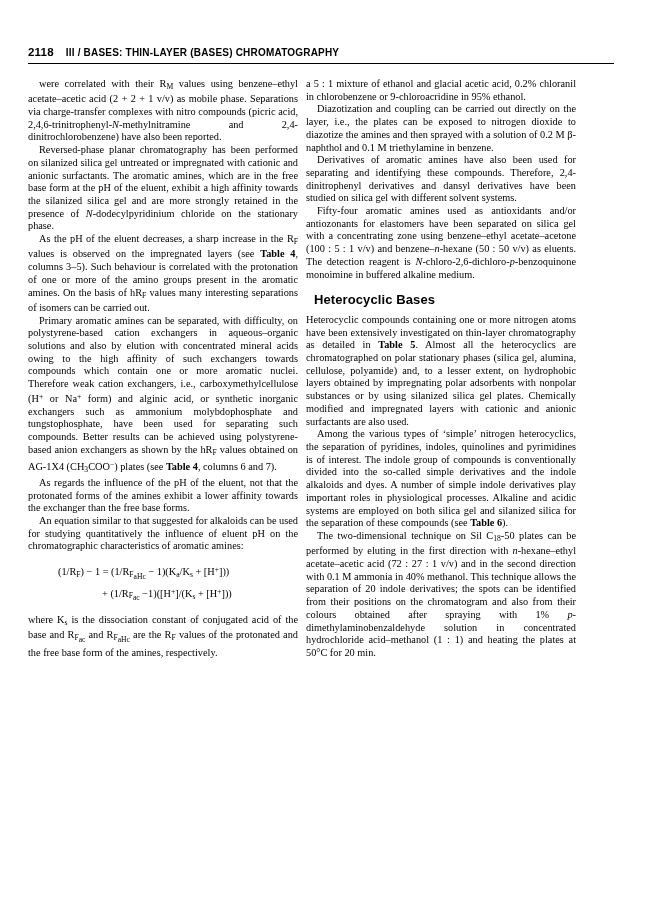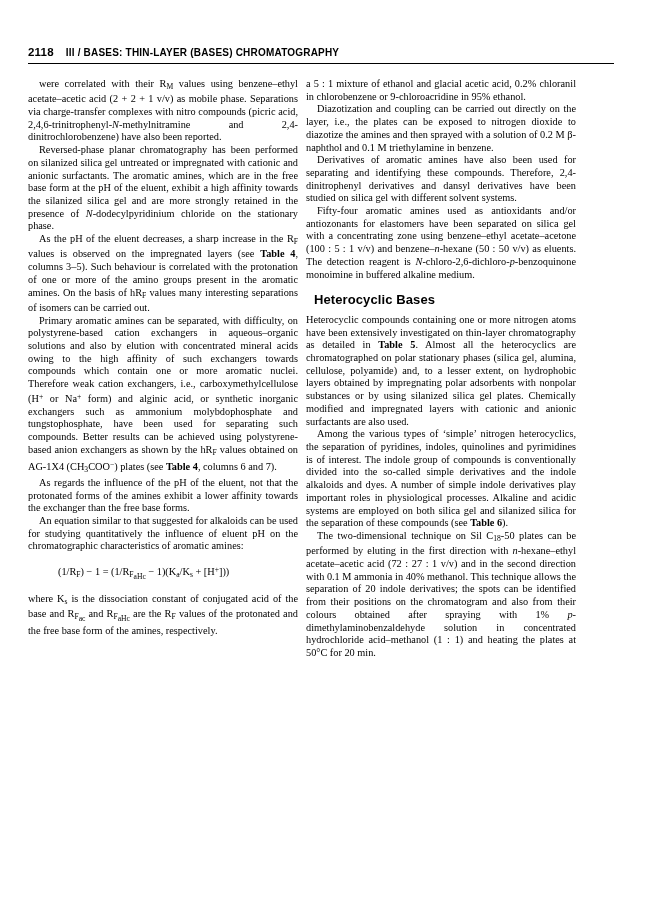--- a/index.html
+++ b/index.html
@@ -96,20 +96,21 @@
     <div class="col">
       <p>were correlated with their R<sub>M</sub> values using benzene–ethyl acetate–acetic acid (2 + 2 + 1 v/v) as mobile phase. Separations via charge-transfer complexes with nitro compounds (picric acid, 2,4,6-trinitrophenyl-<i>N</i>-methylnitramine and 2,4-dinitrochlorobenzene) have also been reported.</p>
       <p>Reversed-phase planar chromatography has been performed on silanized silica gel untreated or impregnated with cationic and anionic surfactants. The aromatic amines, which are in the free base form at the pH of the eluent, exhibit a high affinity towards the silanized silica gel and are more strongly retained in the presence of <i>N</i>-dodecylpyridinium chloride on the stationary phase.</p>
       <p>As the pH of the eluent decreases, a sharp increase in the R<sub>F</sub> values is observed on the impregnated layers (see <b>Table 4</b>, columns 3–5). Such behaviour is correlated with the protonation of one or more of the amino groups present in the aromatic amines. On the basis of hR<sub>F</sub> values many interesting separations of isomers can be carried out.</p>
       <p>Primary aromatic amines can be separated, with difficulty, on polystyrene-based cation exchangers in aqueous–organic solutions and also by elution with concentrated mineral acids owing to the high affinity of such exchangers towards compounds which contain one or more aromatic nuclei. Therefore weak cation exchangers, i.e., carboxymethylcellulose (H<sup>+</sup> or Na<sup>+</sup> form) and alginic acid, or synthetic inorganic exchangers such as ammonium molybdophosphate and tungstophosphate, have been used for separating such compounds. Better results can be achieved using polystyrene-based anion exchangers as shown by the hR<sub>F</sub> values obtained on AG-1X4 (CH<sub>3</sub>COO<sup>−</sup>) plates (see <b>Table 4</b>, columns 6 and 7).</p>
       <p>As regards the influence of the pH of the eluent, not that the protonated forms of the amines exhibit a lower affinity towards the exchanger than the free base forms.</p>
       <p>An equation similar to that suggested for alkaloids can be used for studying quantitatively the influence of eluent pH on the chromatographic characteristics of aromatic amines:</p>
 
       <div class="eq">
         <div class="line1">(1/R<sub>F</sub>) − 1 = (1/R<sub>F<sub>aHc</sub></sub> − 1)(K<sub>a</sub>/K<sub>s</sub> + [H<sup>+</sup>]))</div>
+        <div class="line2">+ (1/R<sub>F<sub>ac</sub></sub> −1)([H<sup>+</sup>]/(K<sub>s</sub> + [H<sup>+</sup>]))</div>
       </div>
 
       <p class="noindent">where K<sub>s</sub> is the dissociation constant of conjugated acid of the base and R<sub>F<sub>ac</sub></sub> and R<sub>F<sub>aHc</sub></sub> are the R<sub>F</sub> values of the protonated and the free base form of the amines, respectively.</p>
     </div>
 
     <div class="col">
       <p class="noindent">a 5 : 1 mixture of ethanol and glacial acetic acid, 0.2% chloranil in chlorobenzene or 9-chloroacridine in 95% ethanol.</p>
       <p>Diazotization and coupling can be carried out directly on the layer, i.e., the plates can be exposed to nitrogen dioxide to diazotize the amines and then sprayed with a solution of 0.2 M β-naphthol and 0.1 M triethylamine in benzene.</p>
       <p>Derivatives of aromatic amines have also been used for separating and identifying these compounds. Therefore, 2,4-dinitrophenyl derivatives and dansyl derivatives have been studied on silica gel with different solvent systems.</p>
       <p>Fifty-four aromatic amines used as antioxidants and/or antiozonants for elastomers have been separated on silica gel with a concentrating zone using benzene–ethyl acetate–acetone (100 : 5 : 1 v/v) and benzene–<i>n</i>-hexane (50 : 50 v/v) as eluents. The detection reagent is <i>N</i>-chloro-2,6-dichloro-<i>p</i>-benzoquinone monoimine in buffered alkaline medium.</p>

